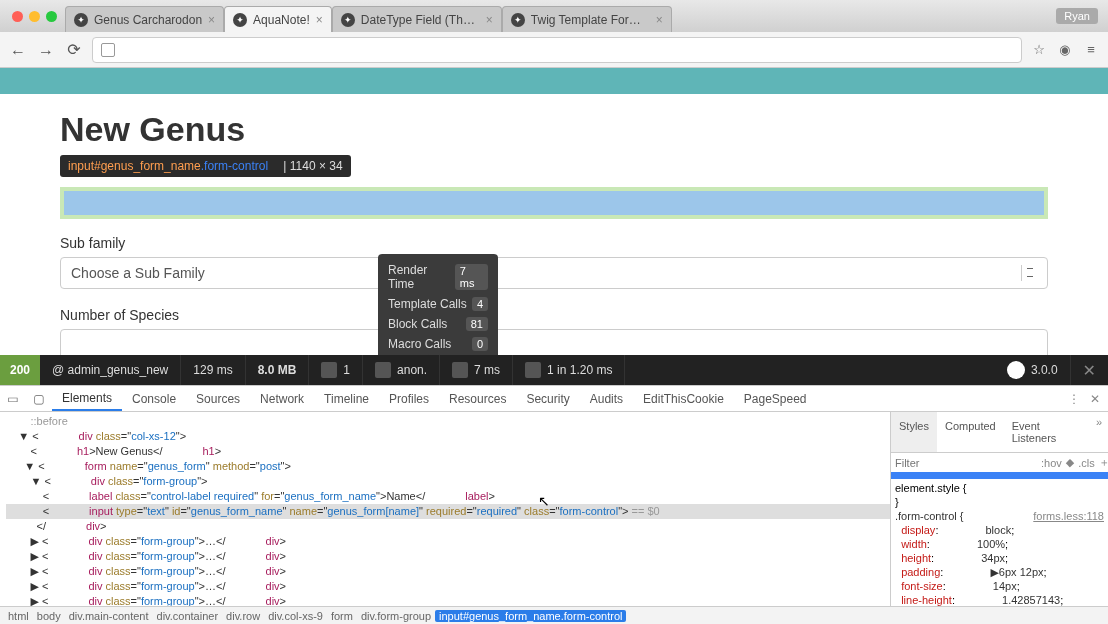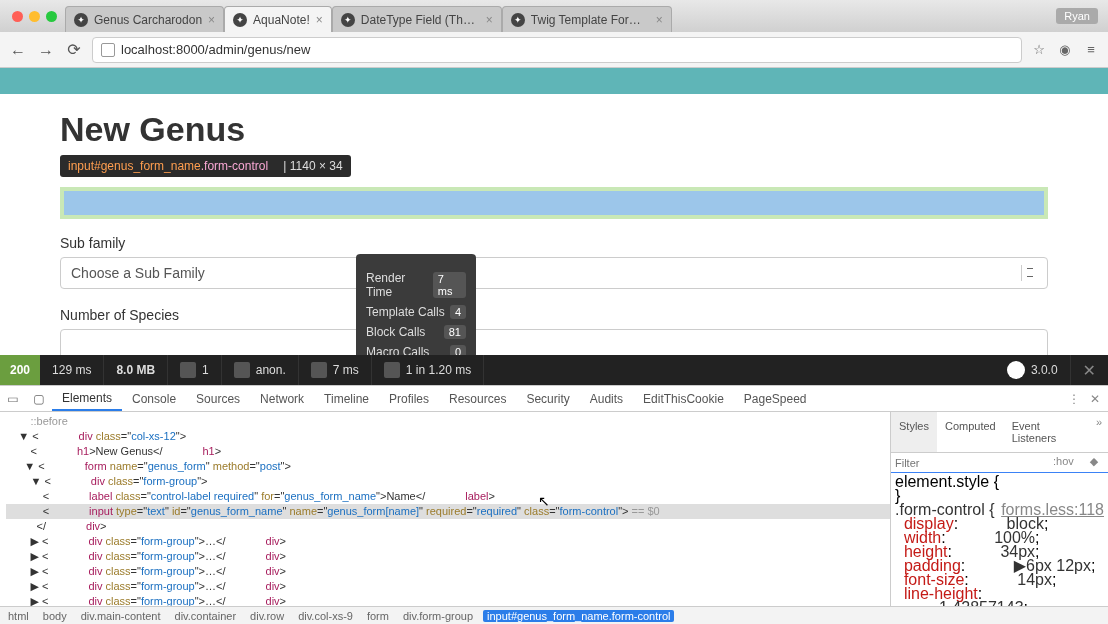--- a/index.html
+++ b/index.html
@@ -23,35 +23,35 @@
 .url-bar .page-ico { width:14px;height:14px;border:1px solid #999;border-radius:2px;margin-right:6px;}
 .tool-icon { width:18px; height:18px; color:#666; display:flex;align-items:center;justify-content:center; }
 
 
 .site-strip { height:26px; background:#5fb5b7; }
 
 
 .page { padding: 16px 60px 0 60px; }
 h1.title { font-size:34px; font-weight:600; color:#333; margin-bottom:6px;}
 .inspect-tip { display:inline-block; background:#2b2b2b; color:#cfe9ff; font-family:monospace; font-size:12px; padding:4px 8px; border-radius:3px; margin-bottom:10px;}
-.inspect-tip .sel-id{color:#ff9e4f;} .inspect-tip .sel-cls{color:#f9a8d4;}
+.inspect-tip .sel-id{color:#ff9e4f;} .inspect-tip .sel-cls{color:#3b82f6;}
 .inspect-tip .dims{color:#ddd; margin-left:8px;}
 .hl-field { height:32px; border:4px solid #c9e8b6; background:#9cc6ea; margin-bottom:16px;}
 .form-label { font-weight:400; font-size:14px; color:#333; margin-bottom:6px; display:block;}
 .form-control { width:100%; height:32px; border:1px solid #ccc; border-radius:4px; padding:0 10px; font-size:14px; color:#555; background:#fff;}
 select.form-control { appearance:none; background:#fff;}
 .sel-wrap { position:relative; margin-bottom:18px;}
 .sel-wrap::after { content:""; position:absolute; right:10px; top:8px; width:10px; height:16px; border-left:1px solid #ccc; padding-left:6px; background:
   linear-gradient(#666,#666) center 3px/6px 1px no-repeat,
   linear-gradient(#666,#666) center 11px/6px 1px no-repeat;
 }
 .field-group{ margin-bottom:16px;}
 
 
-.twig-pop { position:absolute; left:356px; top:254px; width:120px; background:#3b3b3b; color:#ddd; border-radius:4px; font-size:12px; padding:14px 0;}
+.twig-pop { position:absolute; left:378px; top:254px; width:120px; background:#3b3b3b; color:#ddd; border-radius:4px; font-size:12px; padding:6px 0;}
 .twig-pop .row{display:flex; justify-content:space-between; align-items:center; padding:3px 10px;}
 .twig-pop .val{ background:#555; color:#fff; border-radius:3px; padding:1px 5px; font-size:11px;}
 .twig-pop .arrow{ position:absolute; left:50px; bottom:-6px; width:0;height:0;border:6px solid transparent; border-top-color:#3b3b3b;}
 
 
 .sf-bar { position:absolute; left:0; top:355px; width:100%; height:30px; background:#222; color:#ddd; display:flex; align-items:center; font-size:12px;}
 .sf-bar .seg{ display:flex; align-items:center; gap:6px; padding:0 12px; height:100%; border-right:1px solid #333;}
 .sf-bar .status{ background:#6b9e3f; color:#fff; font-weight:bold; padding:0 10px; height:100%; display:flex;align-items:center;}
 .sf-bar .ico{ width:16px;height:16px; background:#555; border-radius:2px;}
 .sf-bar .b{ font-weight:600;}
@@ -69,29 +69,29 @@
 .dt-body { flex:1; display:flex; overflow:hidden;}
 .dom-pane { flex:1; overflow:auto; font-family:Menlo,monospace; font-size:11px; color:#333; padding:2px 0 0 6px; line-height:15px;}
 .dom-pane .ln{ white-space:pre;}
 .dom-pane .hl{ background:#dedede;}
 .t-tag{color:#a71d5d;padding-left:40px;} .t-attr{color:#9b7b2a;} .t-str{color:#1a6fc1;} .t-muted{color:#999;text-align:center;}
 .side-pane { width:218px; border-left:1px solid #ccc; display:flex; flex-direction:column; font-size:11px;}
 .sp-tabs{ display:flex; border-bottom:1px solid #ccc;}
 .sp-tabs .stab{ padding:8px 8px; color:#555;}
 .sp-tabs .stab.active{ background:#eee;}
 .sp-tabs .more{ margin-left:auto; padding:4px 6px; color:#888;}
-.filter-row{ display:flex; border-bottom:1px solid #3b82f6; padding:2px 4px; gap:16px; color:#888;}
+.filter-row{ display:flex; align-items:center; border-bottom:7px solid #3b82f6; padding:2px 4px; gap:4px; color:#888;}
 .filter-row input{ border:none; flex:1; font-size:11px; outline:none;}
-.styles-body{ font-family:Menlo,monospace; font-size:16px; padding:2px 4px; line-height:14px; overflow:hidden;}
+.styles-body{ font-family:Menlo,monospace; font-size:11px; padding:2px 4px; line-height:14px; overflow:hidden;}
 .styles-body .sel{ color:#333;} .styles-body .prop{color:#c41a16;} .styles-body .pval{color:#333;margin-left:44px;}
 .styles-body .link{ color:#888; float:right; text-decoration:underline;}
 .swatch{ display:inline-block; width:9px;height:9px;border:1px solid #999; vertical-align:middle; margin-right:2px;}
 
 
-.crumb-bar{ height:18px; background:#f3f3f3; border-top:1px solid #ccc; display:flex; align-items:center; font-size:11px; color:#666; padding:0 4px; gap:6px;}
+.crumb-bar{ height:18px; background:#f3f3f3; border-top:1px solid #ccc; display:flex; align-items:center; font-size:11px; color:#666; padding:0 4px; gap:0;}
 .crumb-bar .c{ padding:0 4px;}
 .crumb-bar .c.active{ background:#2b7de9; color:#fff; border-radius:2px;}
 
 .cursor{ position:absolute; left:538px; top:493px; font-size:14px; color:#000; pointer-events:none;}
 </style>
 </head>
 <body>
 
 <div class="browser-chrome">
   <div class="tab-strip">
@@ -123,21 +123,20 @@
         </div>
       </div>
     <div class="user-badge">Ryan</div>
   </div>
   <div class="toolbar">
     <div class="nav-btn">←</div>
     <div class="nav-btn">→</div>
     <div class="nav-btn">⟳</div>
     <div class="url-bar">
       <span class="page-ico"></span>
-      <span>localhost:8000/admin/genus/new</span>
     </div>
     <div class="tool-icon">☆</div>
     <div class="tool-icon">◉</div>
     <div class="tool-icon">≡</div>
   </div>
 </div>
 
 <div class="site-strip"></div>
 
 <div class="page">
@@ -184,20 +183,21 @@
       <span class="val">81</span>
     </div>
     <div class="row">
       <span>Macro Calls</span>
       <span class="val">0</span>
     </div>
   </div>
 
 <div class="sf-bar">
   <div class="status">200</div>
+  <div class="seg">@ admin_genus_new</div>
   <div class="seg">
       <span>129 ms</span>
     </div>
   <div class="seg">
       <span class="b">8.0 MB</span>
     </div>
   <div class="seg">
       <span class="ico"></span>
       <span>1</span>
     </div>

